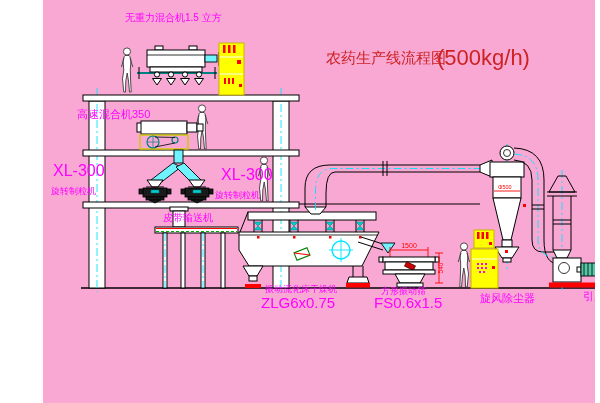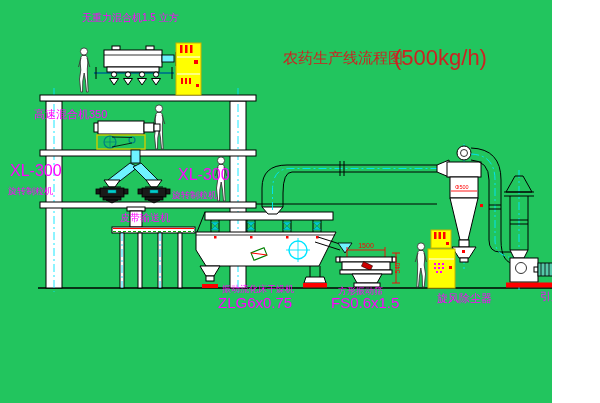--- a/index.html
+++ b/index.html
@@ -1,16 +1,16 @@
 <!DOCTYPE html>
 <html><head>
 <meta charset="utf-8">
 <style>
   html,body{margin:0;padding:0;background:#fff;}
-  #stage{position:relative;width:552px;height:403px;background:#22c55e;overflow:hidden;}
+  #stage{position:relative;width:552px;height:403px;background:#f9a8d4;overflow:hidden;margin-left:43px;}
   svg{display:block;}
   .o  {fill:#fff;stroke:#000;stroke-width:1;}
   .l  {fill:none;stroke:#000;stroke-width:1;}
   .th {fill:none;stroke:#000;stroke-width:0.8;}
   .dk {fill:#1a1a1a;stroke:#000;stroke-width:0.8;}
   .cyf{fill:#6ef3ff;stroke:#000;stroke-width:0.9;}
   .cl {fill:none;stroke:#00e5ff;stroke-width:0.9;stroke-dasharray:8 3 2 3;}
   .cys{fill:#00cccc;stroke:#007777;stroke-width:0.5;}
   .ylw{fill:#ffff00;stroke:#c8b400;stroke-width:1;}
   .redf{fill:#ff0000;stroke:none;}

